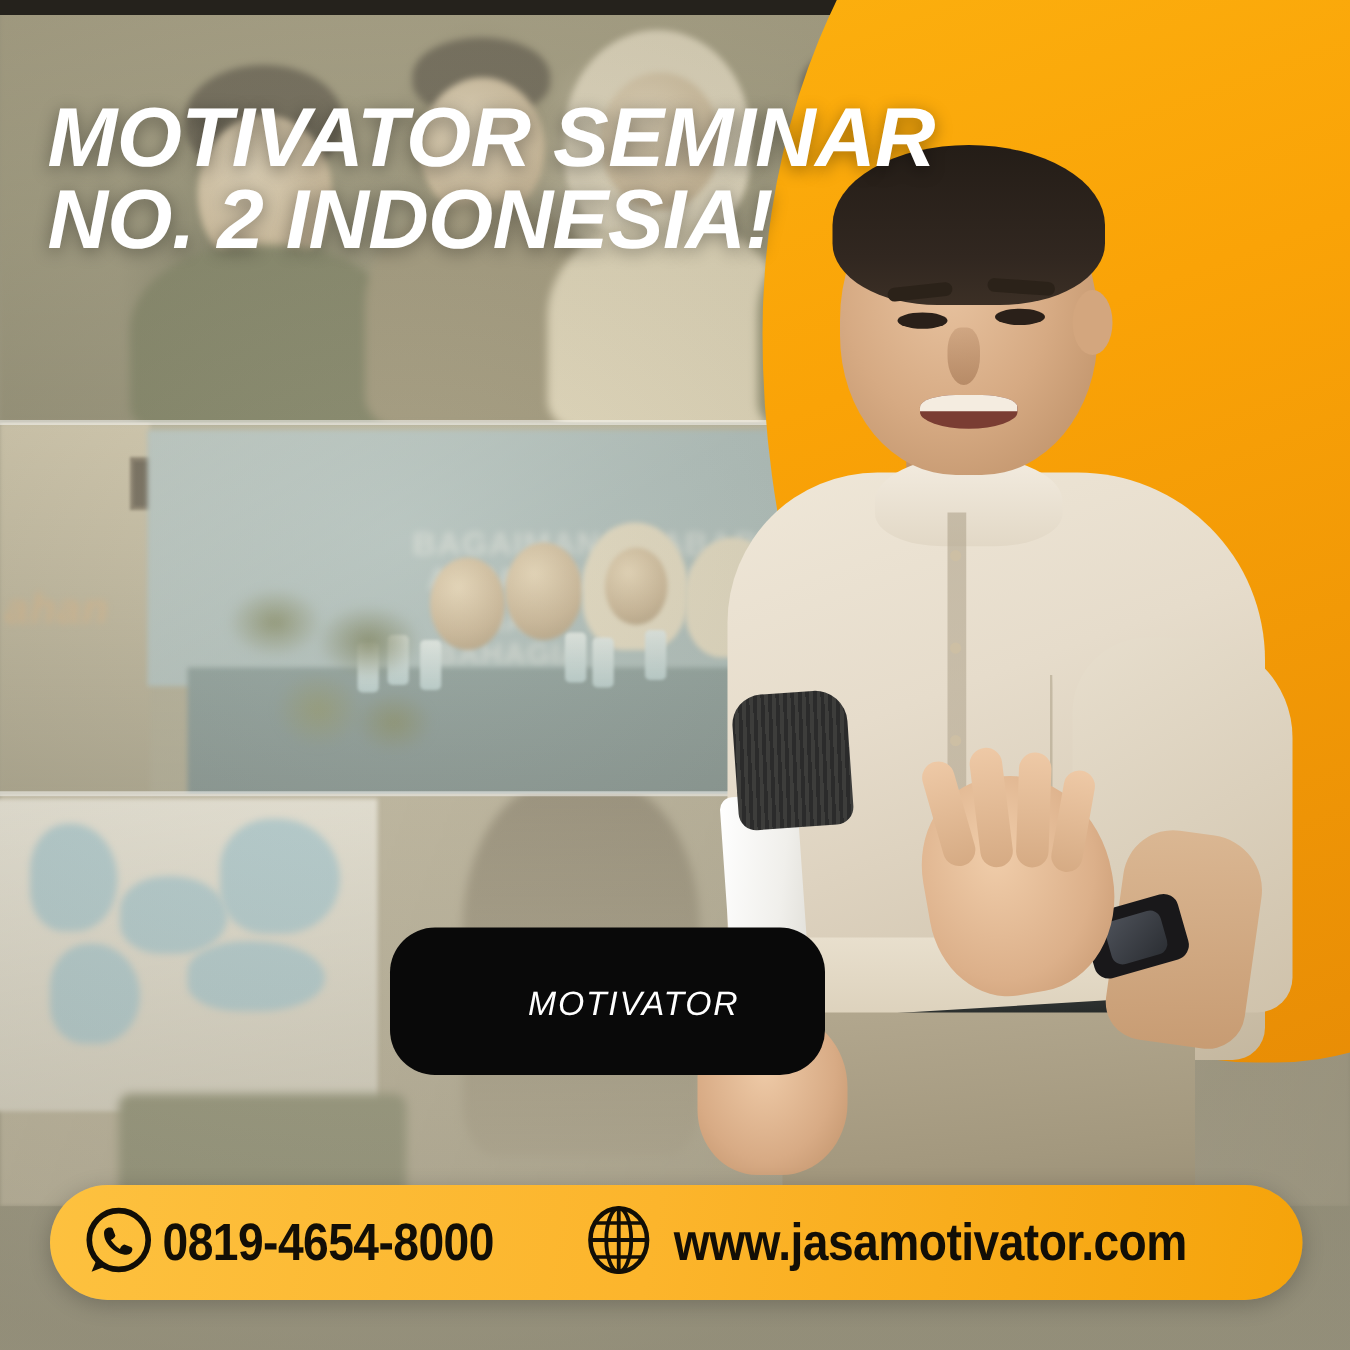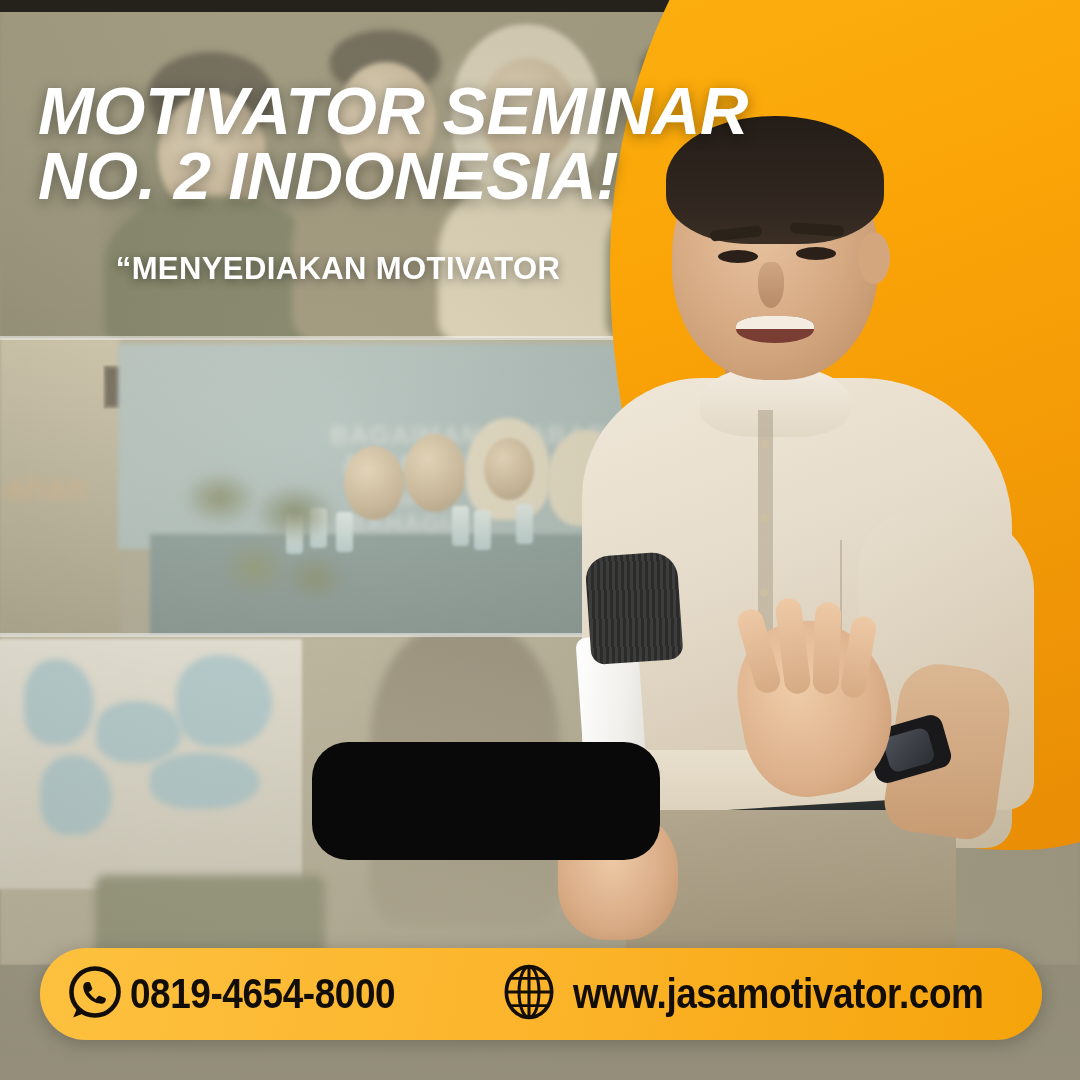--- a/index.html
+++ b/index.html
@@ -335,21 +335,20 @@
   }
 
   
   #contact-bar {
     position:absolute; left:40px; top:948px; z-index:24;
     width:1002px; height:92px;
     background:linear-gradient(100deg,#FDC13F 0%,#FCB52C 48%,#F5A30A 100%);
     border-radius:46px;
     display:flex; align-items:center;
     box-shadow:0 4px 18px rgba(0,0,0,.22);
-    gap:34px;
   }
   #contact-bar .cb-item { display:flex; align-items:center; }
   #contact-bar .cb-text {
     color:#120e06;
     font-weight:bold;
     font-size:42px;
     letter-spacing:-0.5px;
     transform:scaleX(.88);
     transform-origin:left center;
     white-space:nowrap;
@@ -481,24 +480,24 @@
     <div class="sp-mic-head"></div>
     <div class="sp-hand-l"></div>
   </div>
 
   <div id="headline">
     <div class="line">MOTIVATOR SEMINAR</div>
     <div class="line">NO. 2 INDONESIA!</div>
   </div>
 
   <div id="subhead">
-    <div class="sline">“MENYEDIAKAN MOTIVATOR</div>
   </div>
 
   <div id="name-badge">
+    <div class="nb-role">MOTIVATOR</div>
   </div>
 
   <div id="contact-bar">
 
     <div class="cb-item" id="wa-item">
       <span class="ico">
         <svg width="58" height="58" viewBox="0 0 64 64">
           <path d="M32 6 A26 26 0 1 0 32 58 A26 26 0 1 0 32 6 Z" fill="none" stroke="#120e06" stroke-width="5"></path>
           <path d="M13 48 L8 60 L21 55 Z" fill="#120e06"></path>
           <path d="M24 21 c-3 0-5 2-5 5 0 10 11 19 20 19 3 0 5-2 5-5 0-1-1-2-2-2l-5-2c-1 0-2 1-3 2l-1 2c-3-2-6-5-8-8l2-1c1-1 2-2 2-3l-2-5c0-1-1-2-2-2z" fill="#120e06"></path>

